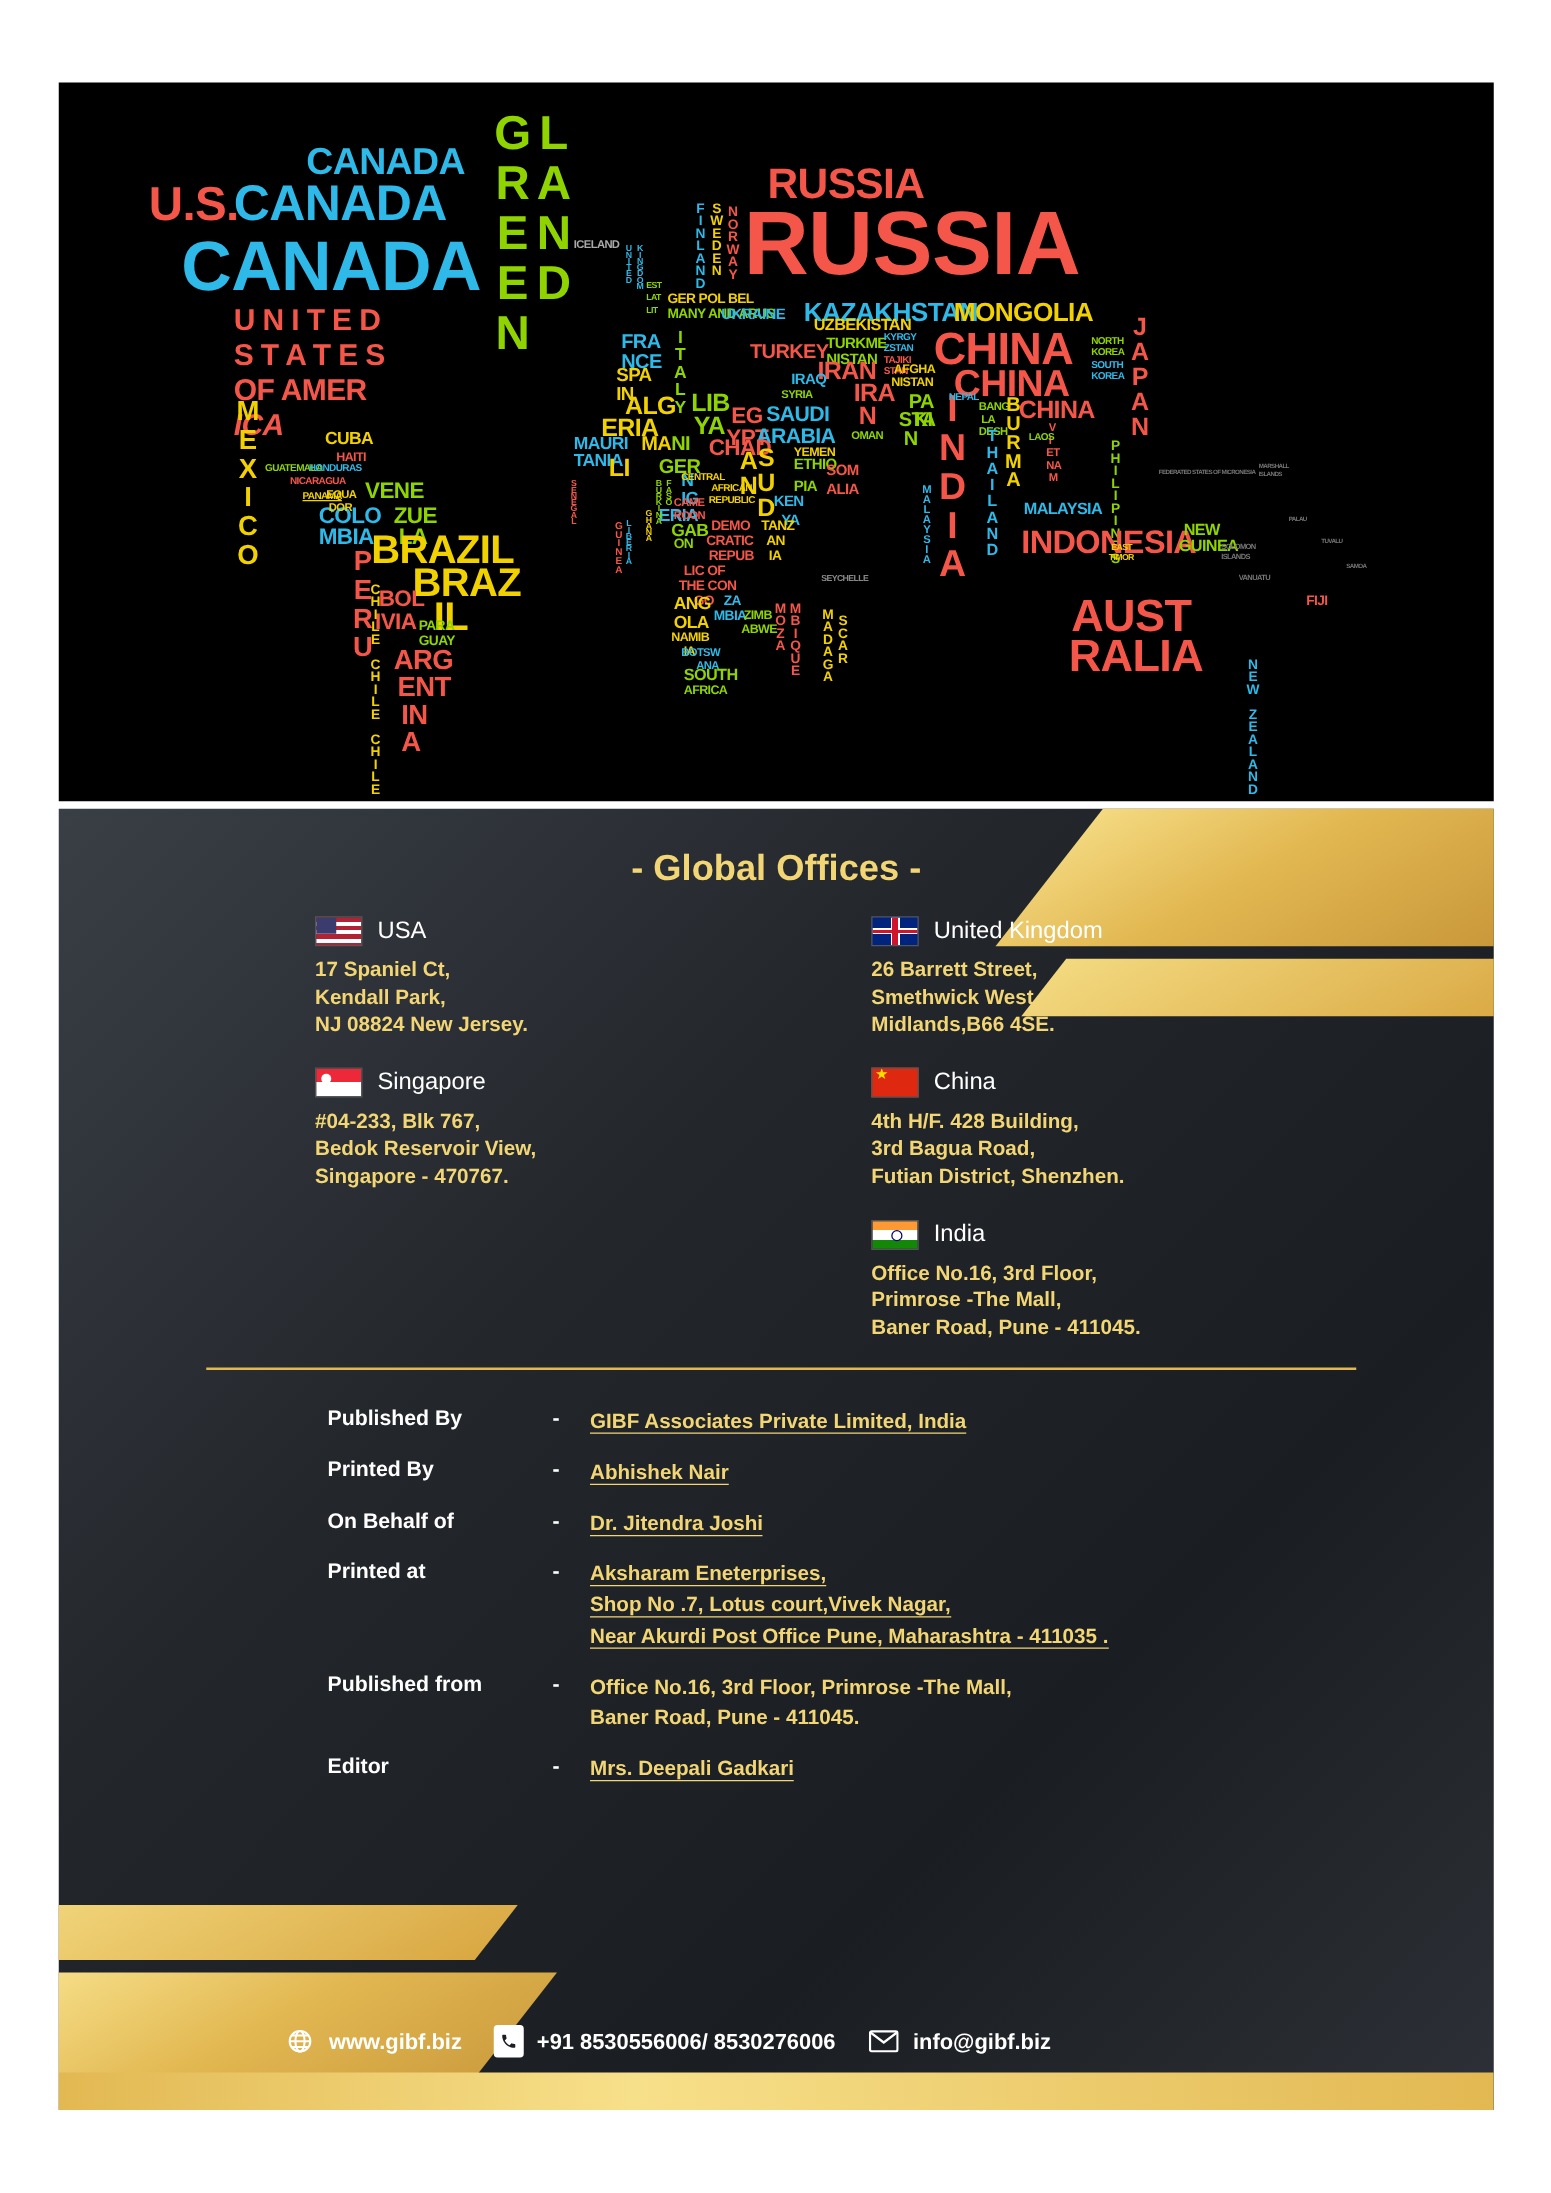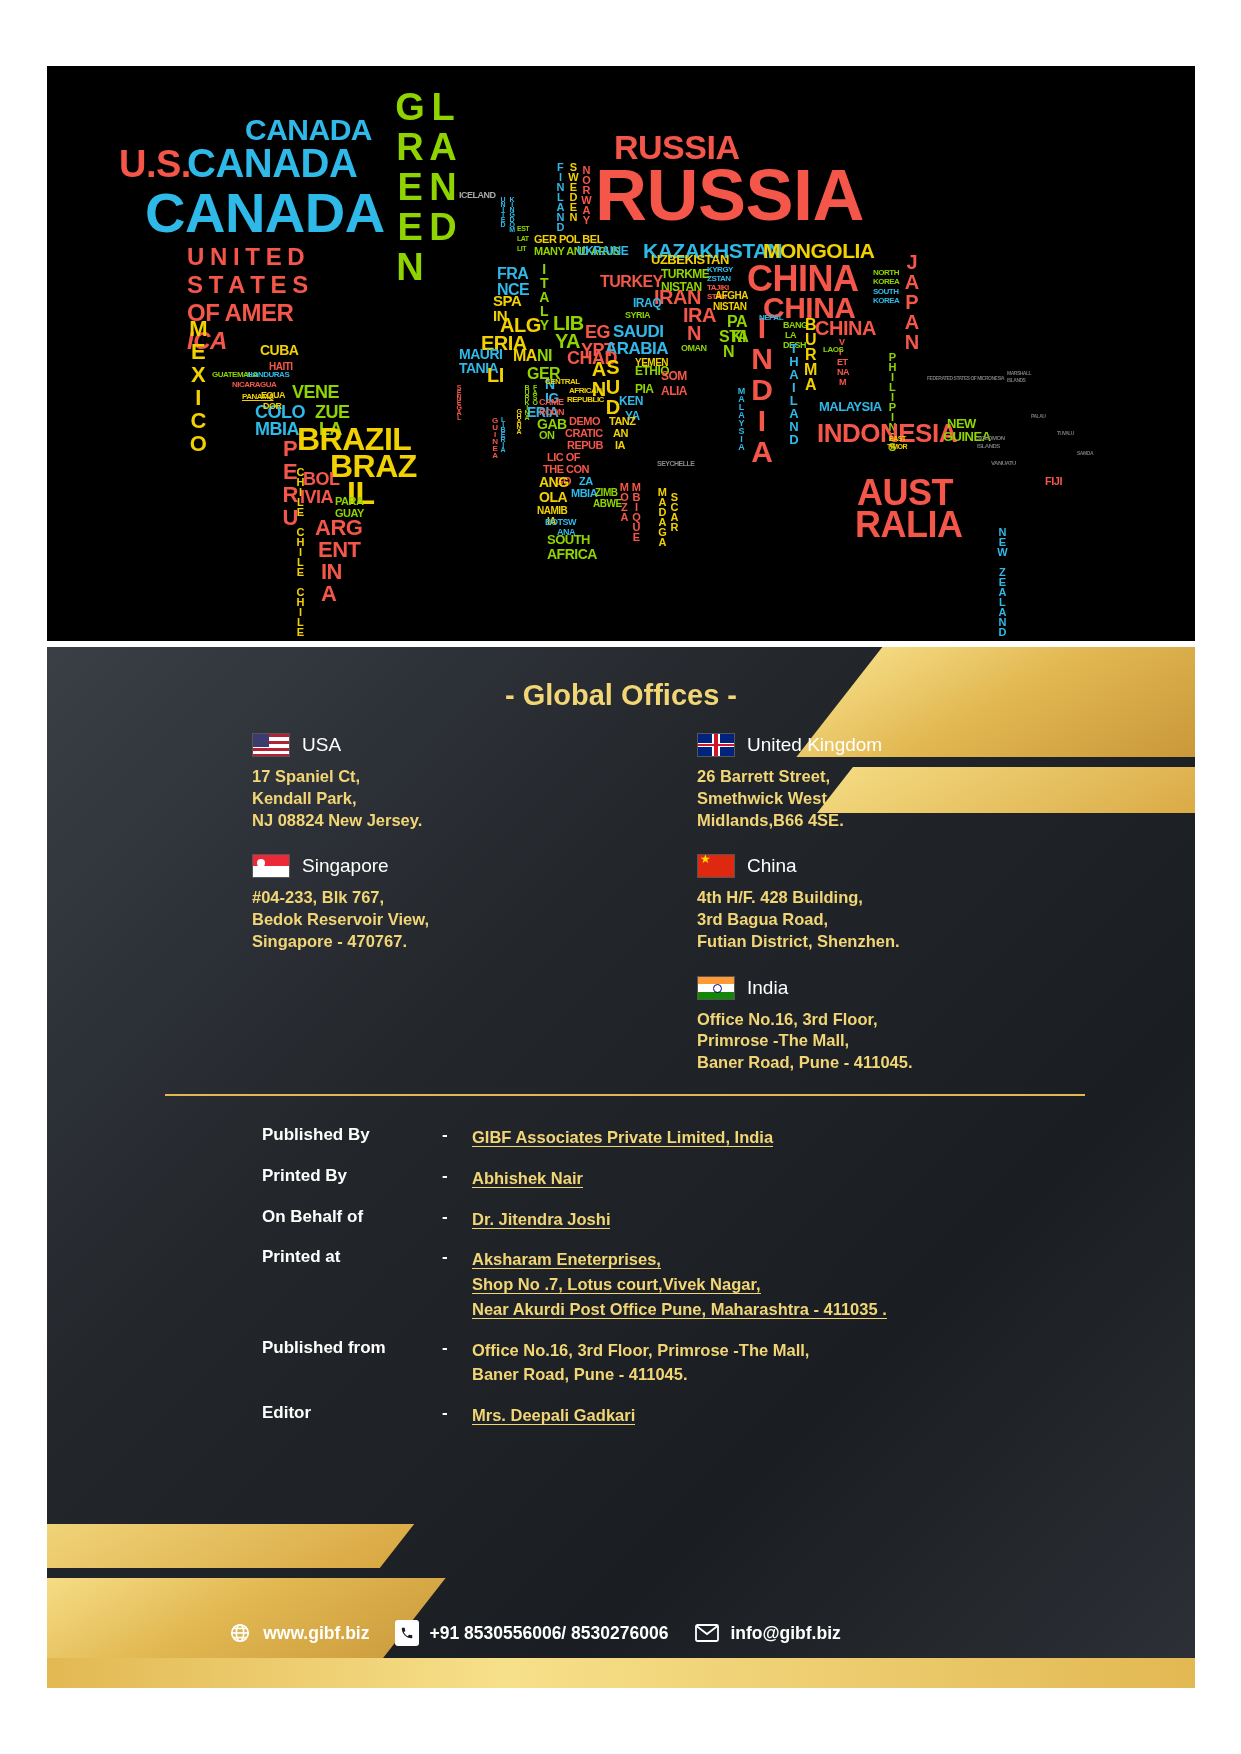--- a/index.html
+++ b/index.html
@@ -404,21 +404,21 @@
     <span class="word" style="left: 524px; top: 422px; font-size: 11px; color: rgb(47, 185, 232);">MBIA</span>
     <span class="word" style="left: 492px; top: 410px; font-size: 14px; color: rgb(242, 209, 0);">ANG</span>
     <span class="word" style="left: 492px; top: 425px; font-size: 14px; color: rgb(242, 209, 0);">OLA</span>
     <span class="word" style="left: 548px; top: 422px; font-size: 10px; color: rgb(143, 212, 0);">ZIMB</span>
     <span class="word" style="left: 546px; top: 433px; font-size: 10px; color: rgb(143, 212, 0);">ABWE</span>
     <span class="word" style="left: 490px; top: 440px; font-size: 10px; color: rgb(242, 209, 0);">NAMIB</span>
     <span class="word" style="left: 500px; top: 451px; font-size: 10px; color: rgb(242, 209, 0);">IA</span>
     <span class="word" style="left: 498px; top: 452px; font-size: 9px; color: rgb(47, 185, 232);">BOTSW</span>
     <span class="word" style="left: 510px; top: 462px; font-size: 9px; color: rgb(47, 185, 232);">ANA</span>
     <span class="word" style="left: 500px; top: 468px; font-size: 13px; color: rgb(143, 212, 0);">SOUTH</span>
-    <span class="word" style="left: 500px; top: 482px; font-size: 14px; color: rgb(143, 212, 0); text-align: center;">AFRICA</span>
+    <span class="word" style="left: 500px; top: 482px; font-size: 10px; color: rgb(143, 212, 0); text-align: center;">AFRICA</span>
     <span class="word vert" style="left: 572px; top: 415px; font-size: 11px; color: rgb(244, 86, 74);">MOZA</span>
     <span class="word vert" style="left: 584px; top: 415px; font-size: 11px; color: rgb(244, 86, 74);">MBIQUE</span>
     <span class="word vert" style="left: 610px; top: 420px; font-size: 11px; color: rgb(242, 209, 0);">MADAGA</span>
     <span class="word vert" style="left: 622px; top: 425px; font-size: 11px; color: rgb(242, 209, 0);">SCAR</span>
     <span class="word" style="left: 610px; top: 395px; font-size: 7px; color: rgb(136, 136, 136);">SEYCHELLE</span>
     <span class="word vert" style="left: 444px; top: 350px; font-size: 8px; color: rgb(244, 86, 74);">GUINEA</span>
     <span class="word vert" style="left: 452px; top: 350px; font-size: 7px; color: rgb(47, 185, 232);">LIBERIA</span>
     <span class="word vert" style="left: 468px; top: 342px; font-size: 7px; color: rgb(242, 209, 0);">GHANA</span>
     <span class="word vert" style="left: 476px; top: 318px; font-size: 7px; color: rgb(143, 212, 0);">BURKINA</span>
     <span class="word vert" style="left: 484px; top: 318px; font-size: 7px; color: rgb(143, 212, 0);">FASO</span>

